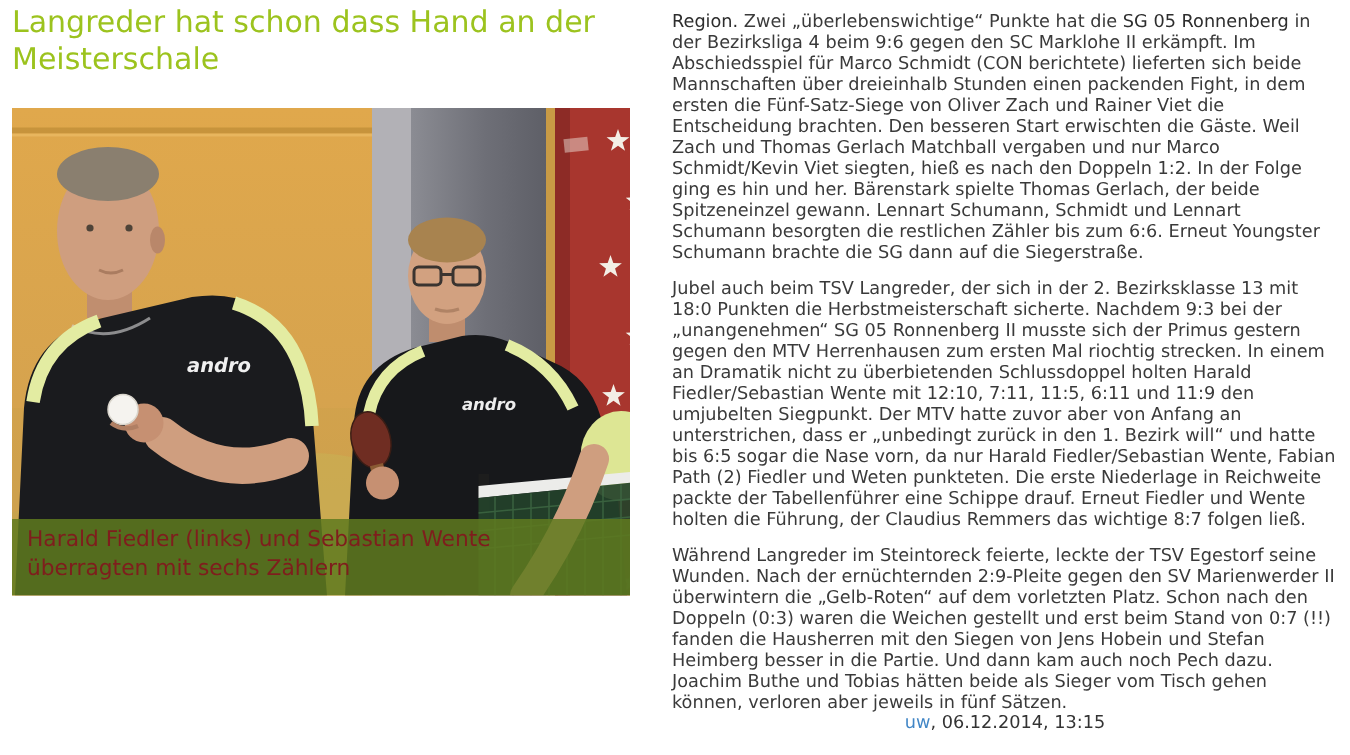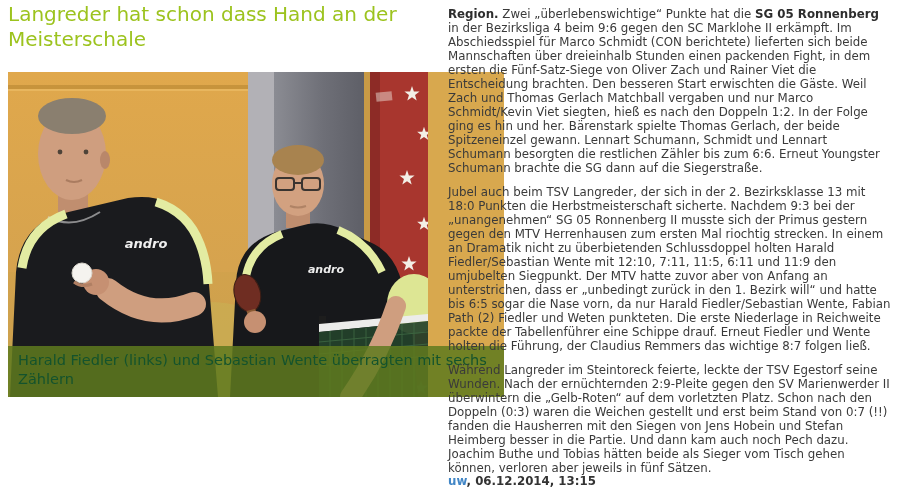--- a/index.html
+++ b/index.html
@@ -7,40 +7,40 @@
     width:900px;height:503px;position:relative;overflow:hidden;
     background:#ffffff;
     font-family:"DejaVu Sans","Liberation Sans",sans-serif;
   }
   .headline{
     position:absolute;left:8px;top:2px;width:434px;
     font-size:20px;line-height:25px;font-weight:normal;margin:0;
     color:var(--headline-green,#9cc31e);
   }
   .photo-wrap{
-    position:absolute;left:8px;top:72px;width:496px;height:325px;
+    position:absolute;left:8px;top:72px;width:412px;height:325px;
     overflow:hidden;background:#d8a84e;
   }
   .photo-wrap svg{display:block;}
   .photo-caption{
     position:absolute;left:0;right:0;bottom:0;
     background:var(--caption-bg,rgba(95,122,30,.85));
-    color:#14532d;font-size:14.5px;line-height:19px;
+    color:#7f1d1d;font-size:14.5px;line-height:19px;
     padding:5px 10px 8px;
   }
   .article{
     position:absolute;left:448px;top:7px;width:444px;
     color:var(--body-text,#3a3a3a);
     font-size:11.8px;line-height:14px;
   }
   .article p{margin:0 0 10px;}
-  .article strong{font-weight:bold;color:#2d2d2d;}
+  .article strong{font-weight:normal;color:#2d2d2d;}
   .byline{
     position:absolute;left:448px;top:474px;width:444px;
-    text-align:left;font-size:11.8px;font-weight:bold;color:#333;
+    text-align:center;font-size:11.8px;font-weight:normal;color:#333;
   }
   .byline a{color:var(--link-blue,#4186c6);text-decoration:none;cursor:pointer;}
 </style>
 </head>
 <body>
 
 <h1 class="headline">Langreder hat schon dass Hand an der Meisterschale</h1>
 
 <figure class="photo-wrap" style="margin:0">
   <svg width="420" height="325" viewBox="0 0 420 325">

